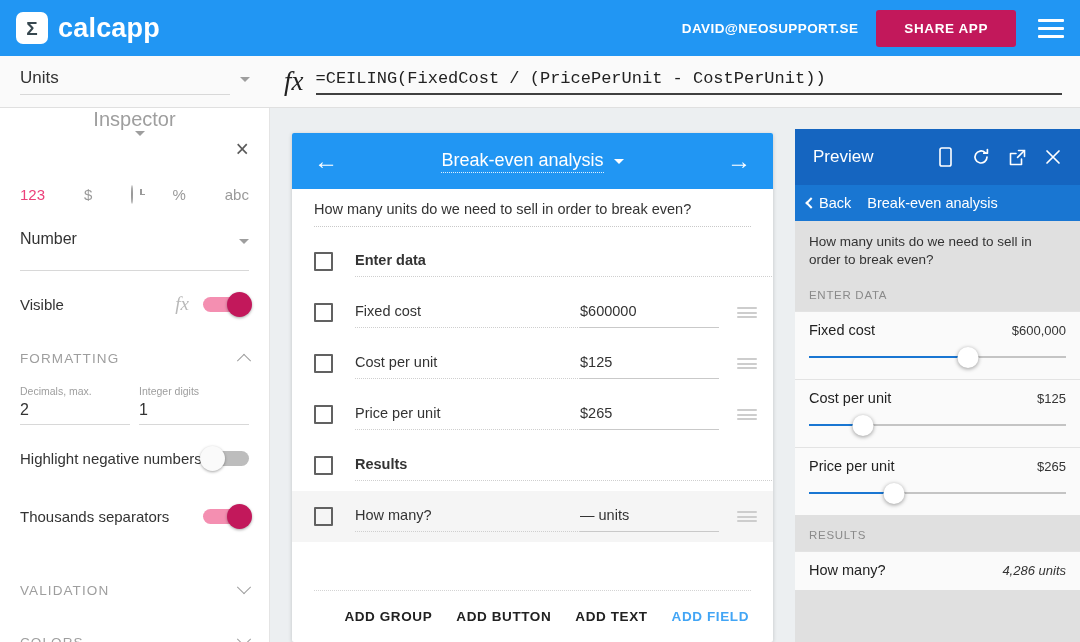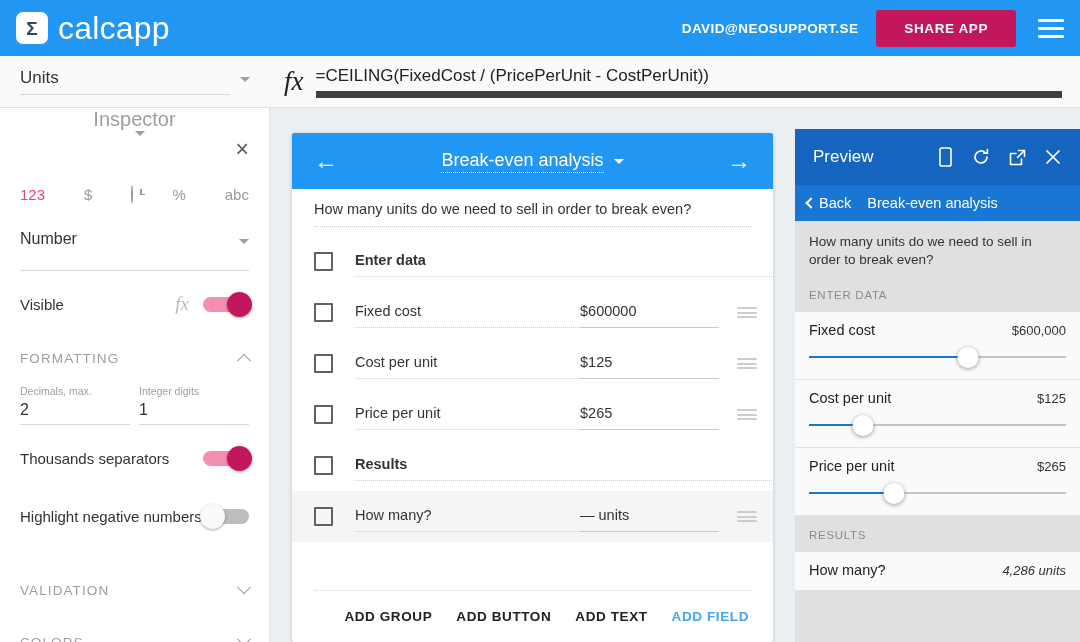--- a/index.html
+++ b/index.html
@@ -16,21 +16,21 @@
     height: 56px; background: #2196f3; color: #fff;
     display: flex; align-items: center; padding: 0 16px;
     flex: 0 0 56px;
   }
   .logo-wrap { display: flex; align-items: center; gap: 10px; }
   .logo-mark {
     width: 32px; height: 32px; background: #fff; border-radius: 7px;
     display: flex; align-items: center; justify-content: center;
     color: #37474f; font-weight: bold; font-size: 19px; line-height: 1;
   }
-  .logo-text { font-size: 32px; letter-spacing: .2px; color: #fff; font-weight: 400; }
+  .logo-text { font-size: 27px; letter-spacing: .2px; color: #fff; font-weight: 700; }
   .topbar-spacer { flex: 1; }
   .user-email { font-size: 13.5px; letter-spacing: .4px; font-weight: bold; margin-right: 18px; }
   .share-btn {
     background: #c2185b; color: #fff; border: none; border-radius: 3px;
     padding: 11px 28px; font-size: 13.5px; font-weight: bold; letter-spacing: .6px;
     font-family: inherit; cursor: pointer;
   }
   .hamburger { margin-left: 22px; width: 26px; display: flex; flex-direction: column; gap: 5px; cursor: pointer; }
   .hamburger span { display: block; height: 3px; background: #fff; border-radius: 1px; }
 
@@ -46,22 +46,22 @@
     border-bottom: 1px solid #d8d8d8; display: block;
   }
   .caret-down {
     width: 0; height: 0; border-left: 5px solid transparent; border-right: 5px solid transparent;
     border-top: 5px solid #9e9e9e; margin-left: 10px; margin-bottom: 4px;
   }
   .fb-right { flex: 1; display: flex; align-items: center; padding: 0 18px 0 14px; }
   .fx-icon { font-family: "Liberation Serif", serif; font-style: italic; font-size: 27px; color: #212121; margin-right: 12px; }
   .formula-input {
     flex: 1; font-size: 17px; color: #222; border: none;
-    border-bottom: 7px solid #404040; background: transparent;
-    padding-bottom: 5px; font-family: Liberation Sans, sans-serif; outline: none;
+    border-bottom: 2px solid #404040; background: transparent;
+    padding-bottom: 5px; font-family: Liberation Mono, monospace; outline: none;
   }
 
   
   .body-row { flex: 1; display: flex; min-height: 0; }
 
   
   .inspector {
     width: 270px; background: #fff; flex: 0 0 270px;
     border-right: 1px solid #e4e4e4; padding: 0 20px; overflow: hidden;
   }
@@ -257,29 +257,29 @@
           <span class="num-cap">Decimals, max.</span>
           <span class="num-val">2</span>
         </div>
         <div class="num-cell">
           <span class="num-cap">Integer digits</span>
           <span class="num-val">1</span>
         </div>
       </div>
 
       <div class="toggle-row">
+        <span class="toggle-label">Highlight negative numbers</span>
+        <span class="switch off">
+            <span class="knob"></span>
+          </span>
+      </div>
+
+      <div class="toggle-row">
         <span class="toggle-label">Thousands separators</span>
         <span class="switch on">
-            <span class="knob"></span>
-          </span>
-      </div>
-
-      <div class="toggle-row">
-        <span class="toggle-label">Highlight negative numbers</span>
-        <span class="switch off">
             <span class="knob"></span>
           </span>
       </div>
 
       <div class="section-head" style="margin-top:26px;">
         <span class="sh-label">VALIDATION</span>
         <span class="chev down"></span>
       </div>
 
       <div class="section-head">

